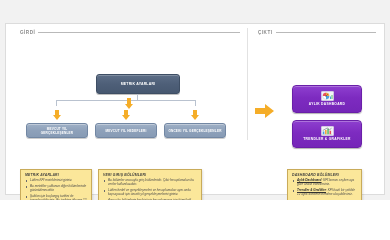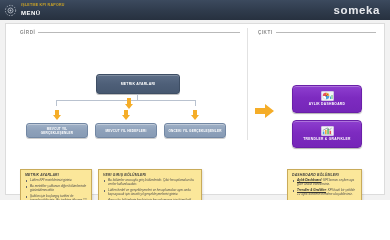--- a/index.html
+++ b/index.html
@@ -152,36 +152,20 @@
     content:"";position:absolute;left:0.5px;top:1.2px;
     width:1.6px;height:1.6px;background:#6b6b6b;
   }
   .note-list li b{color:#2f2f2f;text-decoration:underline;font-style:italic;}
 </style>
 </head>
 <body>
 
 <div id="app">
 
-  <div class="topbar">
-    <svg class="logo-mark" viewBox="0 0 24 24" aria-hidden="true">
-      <g fill="none" stroke="#cfd5de" stroke-width="1.4">
-        <circle cx="12" cy="12" r="4"></circle>
-        <circle cx="12" cy="12" r="8.2" stroke-dasharray="2.2 2.2"></circle>
-      </g>
-      <circle cx="12" cy="12" r="1.6" fill="#cfd5de"></circle>
-    </svg>
-    <div class="title-block">
-      <div class="title-small">İŞLETME KPI RAPORU</div>
-      <div class="title-main">MENÜ</div>
-    </div>
-    <div class="brand">
-      <span>someka</span>
-    </div>
-  </div>
 
   <div class="sheet">
 
     <div class="sec" id="sec-girdi">
       <span class="sec-label">GİRDİ</span>
       <span class="sec-rule"></span>
     </div>
     <div class="sec" id="sec-cikti">
       <span class="sec-label">ÇIKTI</span>
       <span class="sec-rule"></span>

